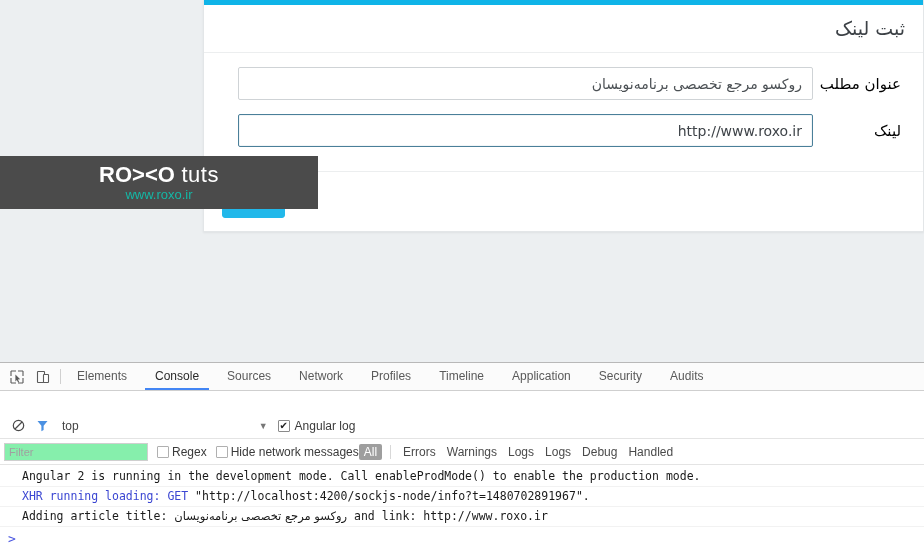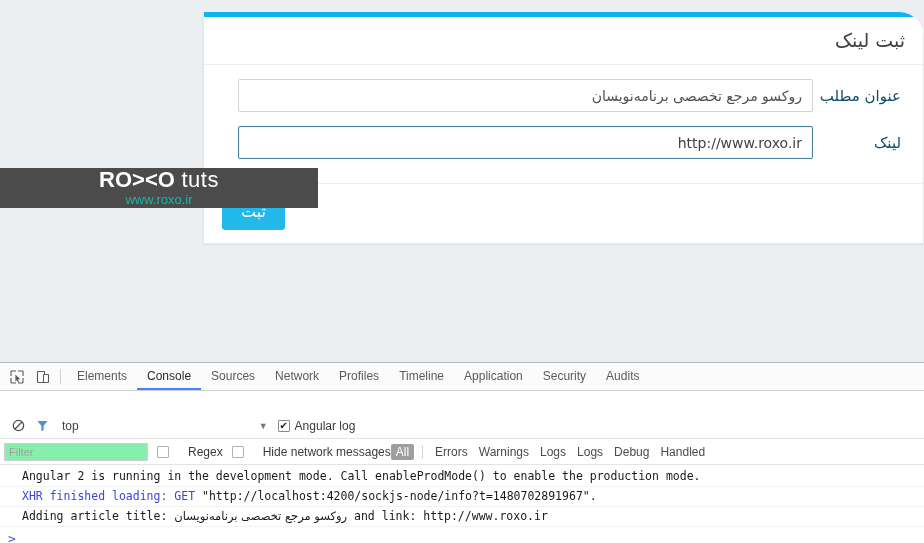--- a/index.html
+++ b/index.html
@@ -9,22 +9,22 @@
     width: 924px; height: 543px;
     overflow: hidden;
     font-family: "Liberation Sans", "DejaVu Sans", sans-serif;
     background: #eceff1;
   }
 
   #screen { position: relative; width: 924px; height: 543px; background: #eceff1; }
 
   
   #page-viewport {
-    position: absolute; left: 0; top: 12px; width: 924px; height: 362px;
-    background: #eceff1; overflow: hidden; border-radius: 25px;
+    position: absolute; left: 0; top: 0; width: 924px; height: 362px;
+    background: #eceff1; overflow: hidden;
   }
 
   .card {
     position: absolute;
     left: 203px; top: 0px;
     width: 721px;
     background: #ffffff;
     border: 1px solid #e3e6e8;
     border-top: none;
     box-shadow: 0 1px 2px rgba(0,0,0,0.06);
@@ -57,21 +57,21 @@
     align-items: center;
     justify-content: flex-start;
     margin-bottom: 14px;
   }
   .form-label {
     width: 92px;
     text-align: right;
     padding-right: 4px;
     font-family: "DejaVu Sans", sans-serif;
     font-size: 15px;
-    color: #0c4a6e;
+    color: #000000;
     direction: rtl;
     flex: none;
   }
   .form-control {
     flex: none;
     width: 575px;
     height: 33px;
     border: 1px solid #cfd3d6;
     background: #fff;
     border-radius: 2px;
@@ -111,21 +111,21 @@
     padding: 6px 18px 8px 18px;
     cursor: pointer;
     line-height: 1.2;
     direction: rtl;
   }
 
   
   .watermark {
     position: absolute;
     left: 0; top: 156px;
-    width: 318px; height: 40px;
+    width: 318px; height: 53px;
     background: #4b4b4b;
     display: flex; flex-direction: column;
     align-items: center; justify-content: center;
     overflow: hidden;
   }
   .wm-line1 {
     color: #ffffff;
     font-family: "Liberation Sans", sans-serif;
     font-size: 22px;
     letter-spacing: 0.5px;
@@ -159,21 +159,21 @@
     padding-left: 4px;
   }
   .dt-iconbtn {
     width: 26px;
     display: flex; align-items: center; justify-content: center;
     cursor: pointer;
   }
   .dt-sep {
     width: 1px; background: #d0d0d0; margin: 6px 6px 6px 4px;
   }
-  .dt-tabs { display: flex; align-items: stretch; }
+  .dt-tabs { display: flex; align-items: stretch; gap: 8px; }
   .dt-tab {
     padding: 0 10px;
     display: flex; align-items: center;
     font-size: 12px;
     color: #5a5a5a;
     cursor: pointer;
     border-bottom: 2px solid transparent;
     white-space: nowrap;
   }
   .dt-tab.active {
@@ -223,21 +223,21 @@
     border: 1px solid #cfcfcf;
     background: #86efac;
     font-size: 11px;
     color: #444;
     padding: 0 4px;
     outline: none;
     font-family: "Liberation Sans", sans-serif;
   }
   .dt-filter-input::placeholder { color: #a0a0a0; }
   .dt-opt {
-    display: flex; align-items: center; gap: 19px;
+    display: flex; align-items: center; gap: 3px;
     margin-left: 9px; font-size: 12px; color: #3a3a3a; cursor: pointer;
     white-space: nowrap;
   }
   .dt-opt .dt-checkbox { border-color: #b0b0b0; }
   .dt-level-sep { width: 1px; height: 14px; background: #d8d8d8; margin: 0 7px; }
   .dt-level {
     font-size: 12px; color: #4a4a4a; padding: 1px 5px; cursor: pointer;
     border-radius: 2px; white-space: nowrap; margin-right: 1px;
   }
   .dt-level.active { background: #9e9e9e; color: #ffffff; }
@@ -377,21 +377,21 @@
       <div class="dt-level">Logs</div>
       <div class="dt-level">Debug</div>
       <div class="dt-level">Handled</div>
     </div>
 
     <div class="dt-console">
       <div class="dt-msg">
         <span>Angular 2 is running in the development mode. Call enableProdMode() to enable the production mode.</span>
       </div>
       <div class="dt-msg">
-        <span class="blue">XHR finished loading: GET</span><span> "http://localhost:4200/sockjs-node/info?t=1480702891967".</span>
+        <span class="blue">XHR running loading: GET</span><span> "http://localhost:4200/sockjs-node/info?t=1480702891967".</span>
       </div>
       <div class="dt-msg">
         <span>Adding article title: </span><span class="rtl">روکسو مرجع تخصصی برنامه‌نویسان</span><span> and link: http://www.roxo.ir</span>
       </div>
       <div class="dt-prompt">
         <span class="dt-prompt-arrow">&gt;</span>
         <input class="dt-prompt-input" type="text" style="">
       </div>
     </div>
 

